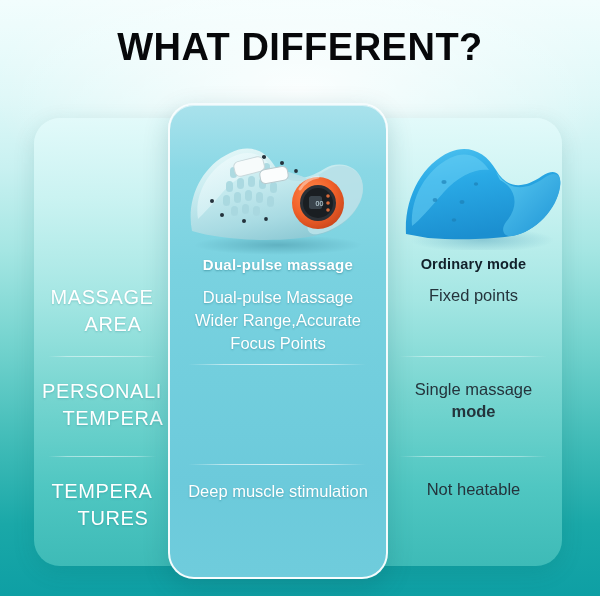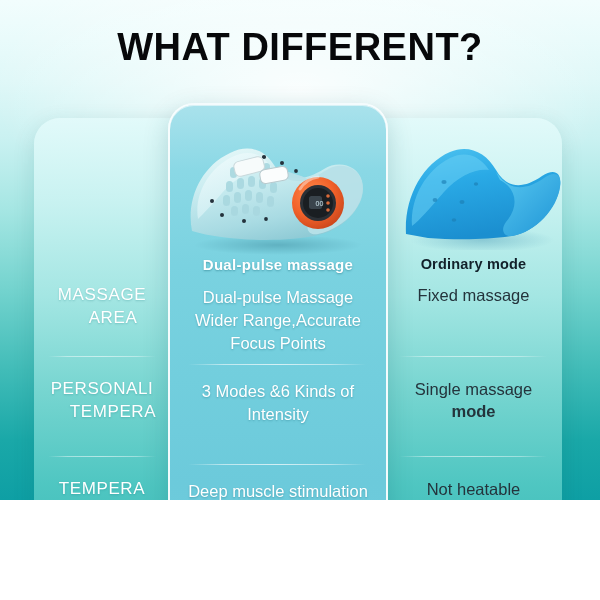--- a/index.html
+++ b/index.html
@@ -9,21 +9,21 @@
   body {
     width: 600px;
     height: 600px;
     overflow: hidden;
     font-family: "Liberation Sans", sans-serif;
   }
 
   #stage {
     position: relative;
     width: 600px;
-    height: 500px;
+    height: 596px;
     background: linear-gradient(180deg,
         #f2fdfd 0%,
         #e9fbfb 8%,
         #dff8f8 16%,
         #c9f1f1 28%,
         #a5e6e3 42%,
         #73d3ce 58%,
         #41bcb8 74%,
         #1aa8a8 88%,
         #0e9fa4 100%);
@@ -97,21 +97,21 @@
   .cell {
     position: absolute;
     left: 0;
     width: 100%;
     text-align: center;
     line-height: 1.35;
   }
 
   .left-label {
     color: #ffffff;
-    font-size: 17px;
+    font-size: 20px;
     letter-spacing: 0.6px;
     text-shadow: 0 1px 2px rgba(30,120,125,0.30);
   }
   .left-label .l2 { display: block; margin-left: 22px; }
 
   .right-text {
     color: #24343c;
     font-size: 16.5px;
   }
   .right-text .l2 { display: block; font-weight: bold; }
@@ -258,21 +258,21 @@
   <div class="col-right">
     <div class="divider dv1"></div>
     <div class="divider dv2"></div>
 
     <div class="cell r0">
       <div class="right-head">Ordinary mode</div>
     </div>
 
     <div class="cell r1">
       <div class="right-text">
-        <span>Fixed massage</span>
+        <span>Fixed points</span>
       </div>
     </div>
 
     <div class="cell r2">
       <div class="right-text">
         <span>Single massage</span>
         <span class="l2">mode</span>
       </div>
     </div>
 
@@ -408,26 +408,20 @@
     </div>
 
     <div class="cell pc-r1">
       <div class="center-text">
         <span>Dual-pulse Massage</span>
         <span class="l2">Wider Range,Accurate</span>
         <span class="l3">Focus Points</span>
       </div>
     </div>
 
-    <div class="cell pc-r2">
-      <div class="center-text">
-        <span>3 Modes &amp;6 Kinds of</span>
-        <span class="l2">Intensity</span>
-      </div>
-    </div>
 
     <div class="cell pc-r3">
       <div class="center-text">
         <span>Deep muscle stimulation</span>
       </div>
     </div>
   </div>
 
 </div>
 

